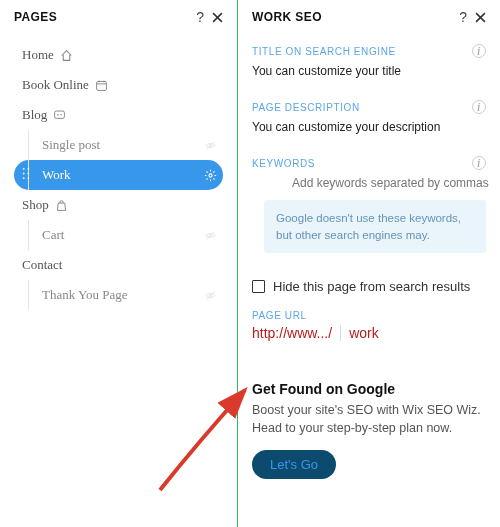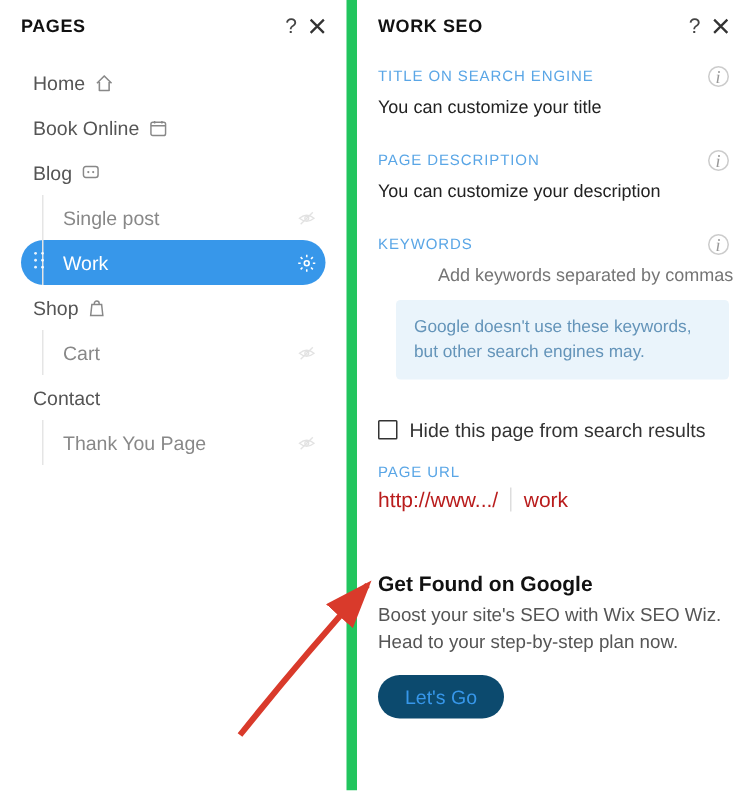--- a/index.html
+++ b/index.html
@@ -14,21 +14,21 @@
     position: relative;
     overflow: hidden;
   }
   .panel {
     display: flex;
     flex-direction: column;
     padding: 10px 14px;
   }
   .left-panel {
     width: 238px;
-    border-right: 7px solid #22c55e;
+    border-right: 1px solid #22c55e;
   }
   .right-panel {
     flex: 1;
   }
   .panel-header {
     display: flex;
     align-items: center;
     padding-bottom: 12px;
   }
   .panel-title {
@@ -55,20 +55,21 @@
     margin-top: 4px;
   }
   .tree-item {
     display: flex;
     align-items: center;
     height: 30px;
     padding: 0 6px 0 8px;
     border-radius: 18px;
     cursor: pointer;
     position: relative;
+    font-family: Liberation Serif, serif;
   }
   .tree-item.child {
     padding-left: 28px;
     color: #888;
   }
   .tree-item.selected {
     background: #3797ea;
     color: #fff;
   }
   .tree-label { flex: 1; }

